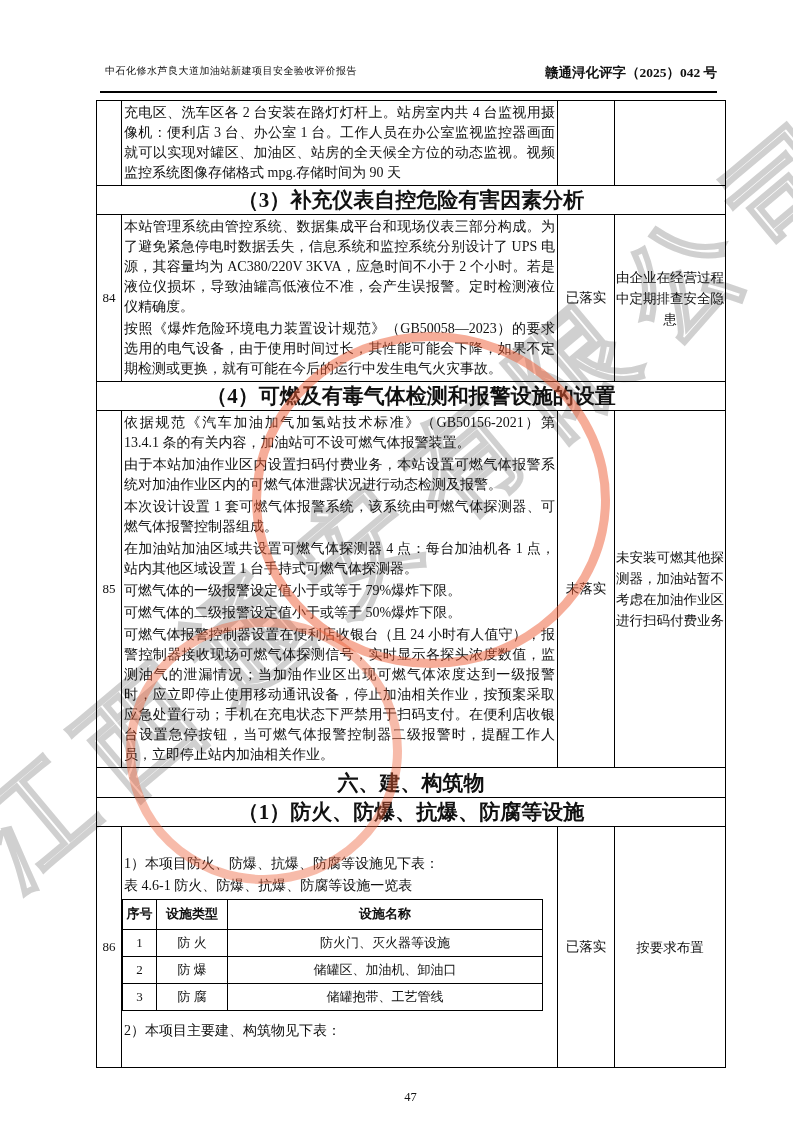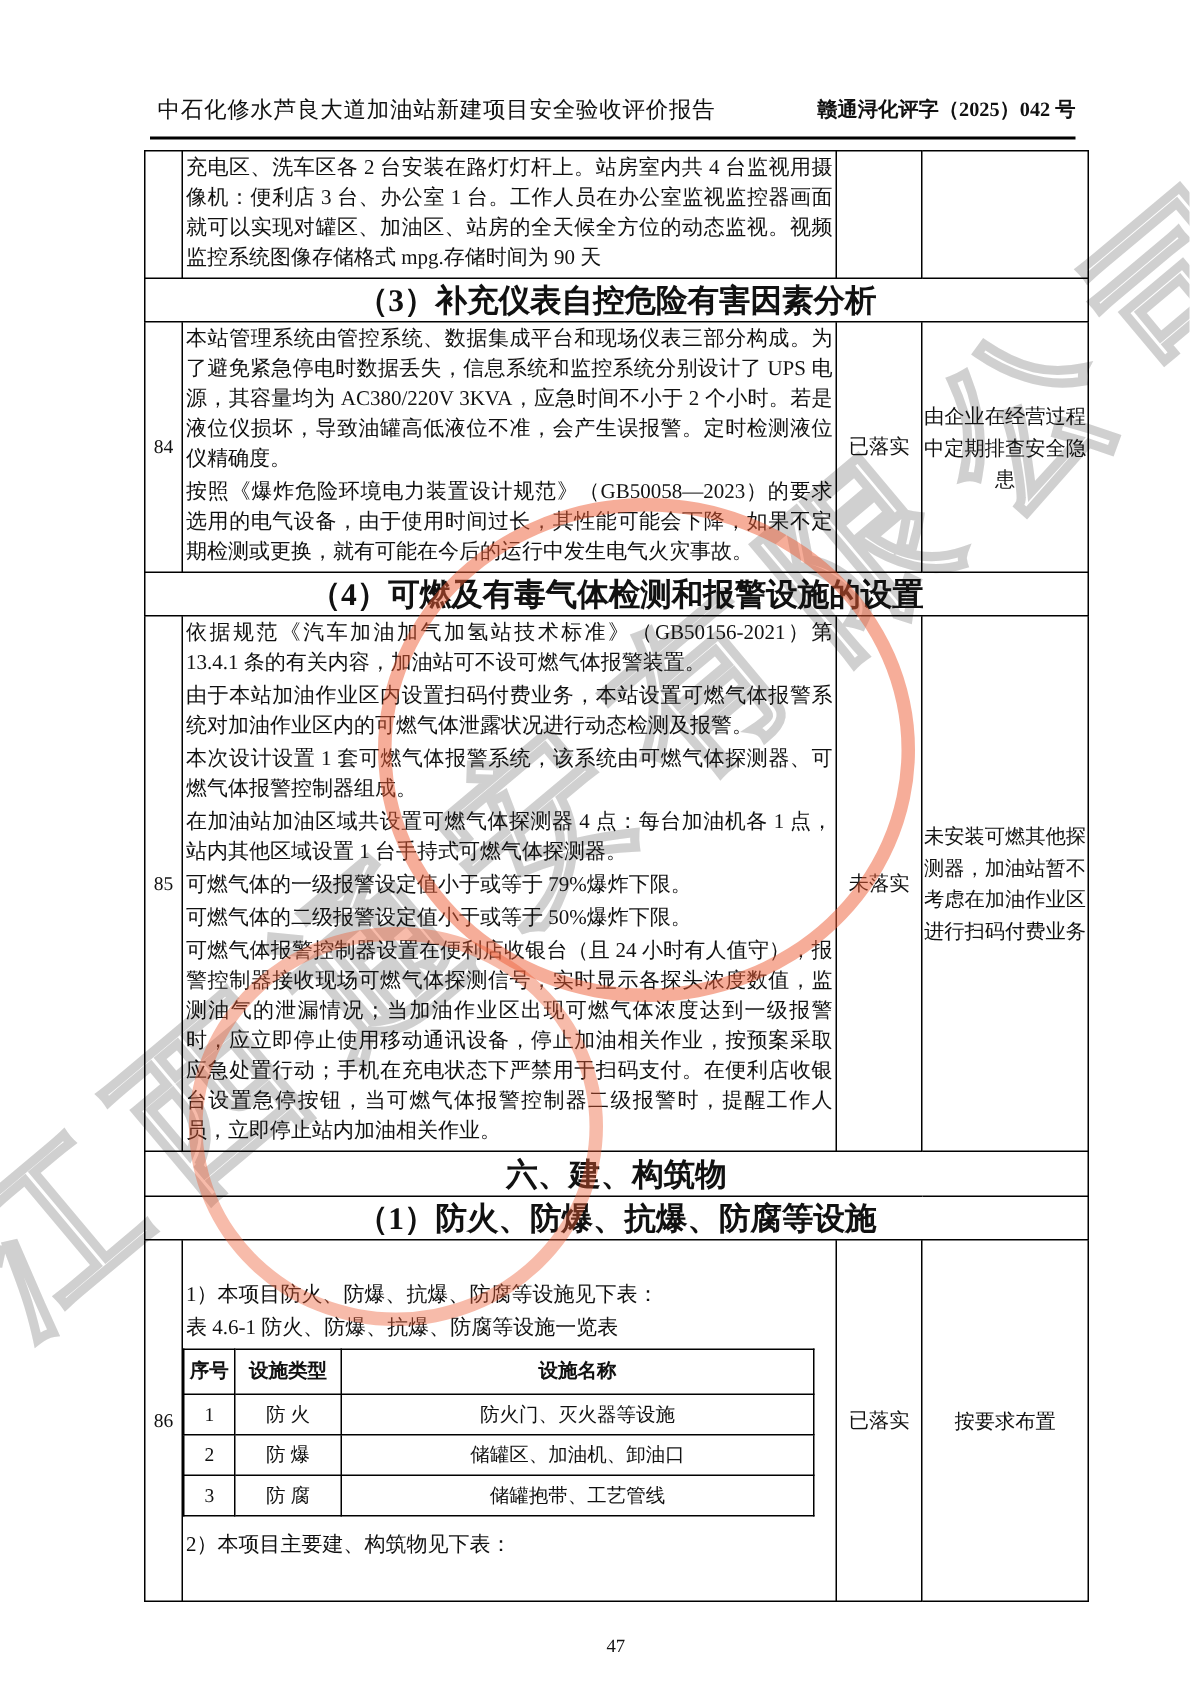--- a/index.html
+++ b/index.html
@@ -7,21 +7,21 @@
     width:793px;height:1122px;position:relative;overflow:hidden;
     background:#ffffff;
     font-family:"Liberation Serif","DejaVu Serif",serif;
     color:#111;
   }
   .page{position:absolute;inset:0;}
 
   
   .doc-header{position:absolute;left:100px;top:60px;width:617px;height:32px;z-index:4;}
   .doc-header .h-left{
-    position:absolute;left:5px;top:4px;font-size:15px;letter-spacing:.5px;white-space:nowrap;
+    position:absolute;left:5px;top:4px;font-size:10px;letter-spacing:.5px;white-space:nowrap;
   }
   .doc-header .h-right{
     position:absolute;right:0;top:4px;font-size:13.5px;font-weight:bold;white-space:nowrap;
   }
   .doc-header .h-rule{
     position:absolute;left:0;right:0;top:31px;height:0;border-top:2px solid #000;
   }
 
   
   .doc-footer{position:absolute;left:96px;top:1090px;width:629px;text-align:center;font-size:12.5px;z-index:4;}

